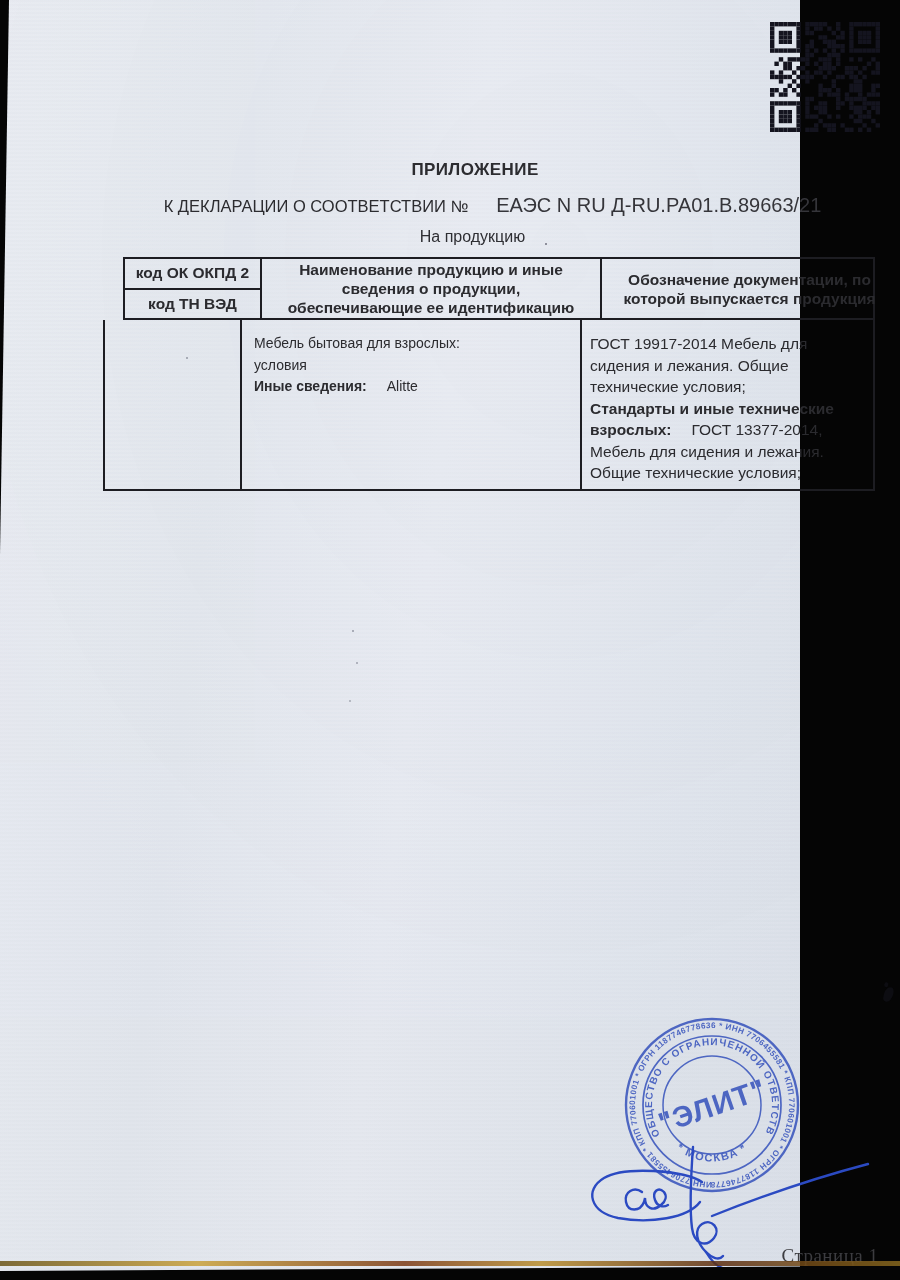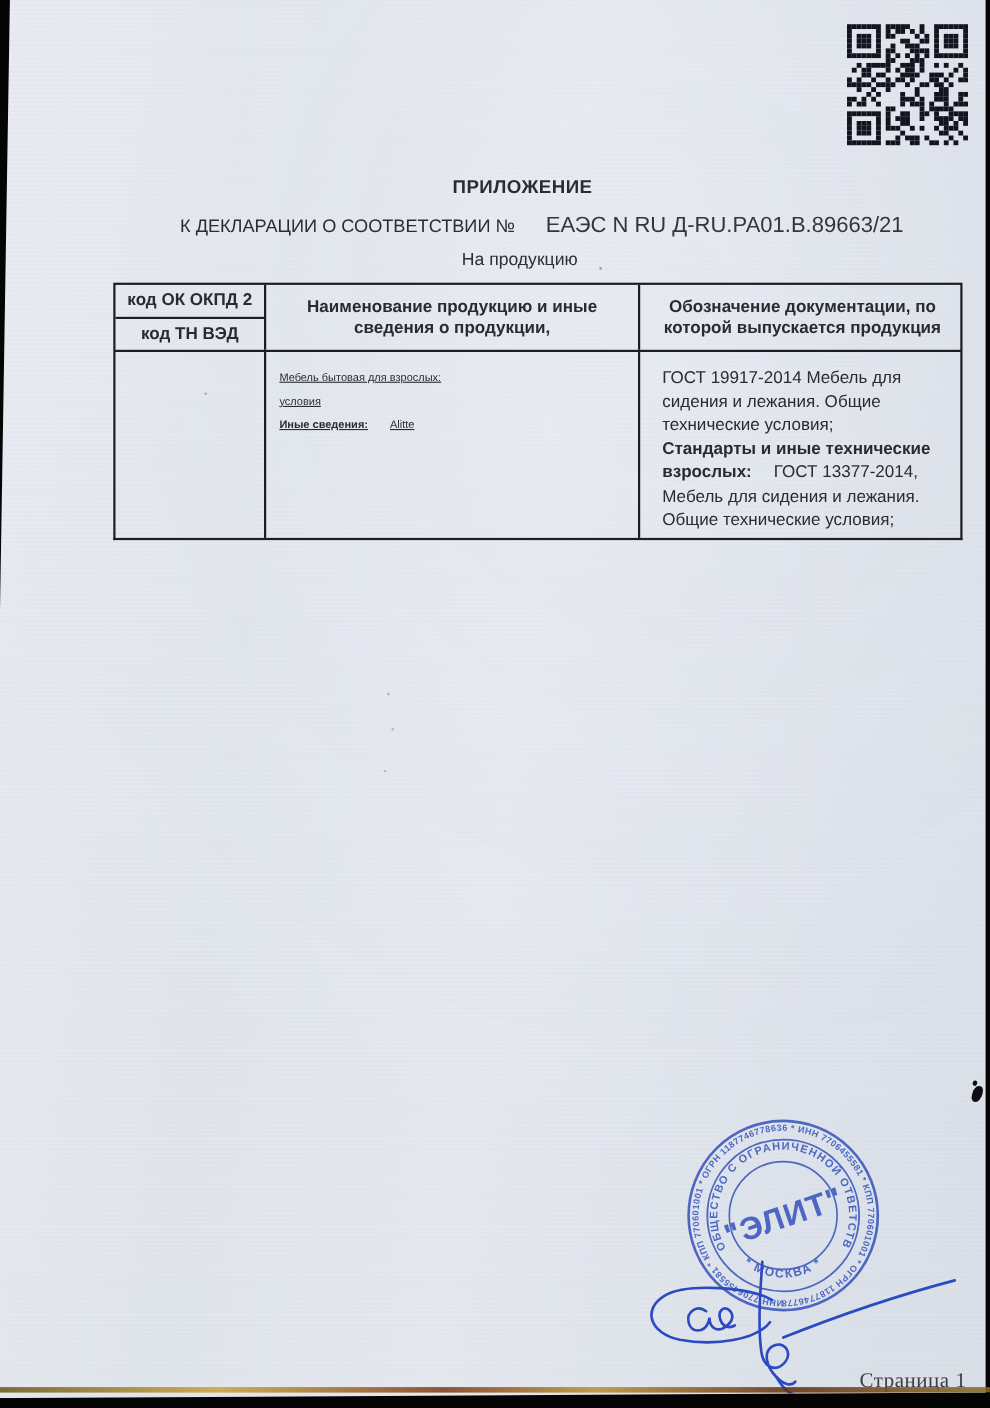--- a/index.html
+++ b/index.html
@@ -1,19 +1,19 @@
 <!DOCTYPE html>
 <html><head>
 <meta charset="utf-8">
 <style>
   html,body{margin:0;padding:0;background:#000;}
   #scan{position:relative;width:900px;height:1280px;background:#050505;overflow:hidden;
         font-family:"Liberation Sans", sans-serif;}
   
-  #paper{position:absolute;left:0;top:0;width:896px;height:1280px;
+  #paper{position:absolute;left:0;top:0;width:800px;height:1280px;
     background:linear-gradient(97deg,#eaedf3 0%,#e3e7ee 28%,#e7eaf1 52%,#dfe4ec 82%,#dce1e9 100%);
     clip-path:polygon(9px 0px,900px 0px,900px 1266px,0px 1271px,0px 556px);}
   #paper::before{content:"";position:absolute;inset:0;opacity:.55;pointer-events:none;
     background:
       repeating-linear-gradient(0deg,rgba(255,255,255,.03) 0 2px,rgba(125,135,155,.03) 2px 4px),
       radial-gradient(120% 90% at 70% 20%,rgba(255,255,255,.10),rgba(150,160,180,.06) 70%);}
   .edge-line{position:absolute;left:0;top:1261px;width:900px;height:5px;opacity:.85;
     background:linear-gradient(90deg,#6b5518 0%,#caa23a 22%,#7c3a16 45%,#b98e2e 60%,#5d2e10 80%,#8a6a20 100%);
     filter:blur(.6px);}
   .specks{position:absolute;left:0;top:0;width:2px;height:2px;background:transparent;
@@ -24,33 +24,33 @@
   .h-title{position:absolute;left:0;top:160px;width:950px;text-align:center;
     font-size:17px;font-weight:bold;color:#2c2c30;letter-spacing:.4px;}
   .h-decl{position:absolute;left:0;top:194px;width:985px;text-align:center;
     font-size:16.5px;color:#2c2c30;white-space:nowrap;}
   .h-decl .b{font-weight:normal;}
   .h-decl .num{font-weight:normal;margin-left:28px;font-size:20px;color:#35353a;}
   .h-products{position:absolute;left:0;top:228px;width:945px;text-align:center;
     font-size:16px;color:#2e2e33;}
   
   .doc-table{position:absolute;left:103px;top:257px;width:772px;color:#2b2b2f;}
-  .t-head{display:grid;grid-template-columns:137px 340px 295px;border:2px solid #1d1d22;box-sizing:border-box;}
+  .t-head{display:grid;grid-template-columns:137px 340px 295px;border:2px solid #1d1d22;box-sizing:border-box;margin-left:20px;}
   .t-head .c1{display:flex;flex-direction:column;border-right:2px solid #1d1d22;}
   .t-head .c1 > div{flex:1;display:flex;align-items:center;justify-content:center;
     font-weight:bold;font-size:15.5px;}
   .t-head .c1 .top{border-bottom:2px solid #1d1d22;}
   .t-head .c2{border-right:2px solid #1d1d22;}
   .t-head .c2,.t-head .c3{display:flex;align-items:center;justify-content:center;text-align:center;
     font-weight:bold;font-size:15.5px;line-height:19px;min-height:59px;padding:1px 4px;box-sizing:border-box;}
   .t-body{display:grid;grid-template-columns:137px 340px 295px;height:171px;
     border:2px solid #1d1d22;border-top:none;box-sizing:border-box;}
   .t-body .c1{border-right:2px solid #1d1d22;}
-  .t-body .c2{border-right:2px solid #1d1d22;padding:13px 10px 0 12px;font-size:10px;line-height:21.5px;text-decoration:underline;}
-  .t-body .c3{padding:13px 8px 0 20px;font-size:15.5px;line-height:21.5px;}
+  .t-body .c2{border-right:2px solid #1d1d22;padding:13px 10px 0 12px;font-size:14px;line-height:21.5px;}
+  .t-body .c3{padding:13px 8px 0 8px;font-size:15.5px;line-height:21.5px;}
   .bld{font-weight:bold;}
   .sp{margin-left:20px;}
   
   .qr{position:absolute;left:768px;top:20px;width:114px;height:114px;}
   
   .stamp{position:absolute;left:617px;top:1010px;width:190px;height:190px;opacity:.88;}
   .sig{position:absolute;left:572px;top:1130px;width:320px;height:150px;}
   
   .ink-mark{position:absolute;left:884px;top:987px;width:9px;height:15px;background:#0d0d12;
     border-radius:65% 35% 60% 40%/55% 45% 65% 35%;transform:rotate(14deg);}
@@ -386,21 +386,21 @@
 
     <div class="doc-table">
       <div class="t-head">
         <div class="c1">
           <div class="top">код ОК ОКПД 2</div>
           <div>код ТН ВЭД</div>
         </div>
         <div class="c2">
           <span><span>Наименование продукцию и иные</span><br>
           <span>сведения о продукции,</span><br>
-          </span>
+          <span>обеспечивающие ее идентификацию</span></span>
         </div>
         <div class="c3">
           <span><span>Обозначение документации, по</span><br>
           <span>которой выпускается продукция</span></span>
         </div>
       </div>
       <div class="t-body">
         <div class="c1"></div>
         <div class="c2">
           <span>Мебель бытовая для взрослых:</span><br>

